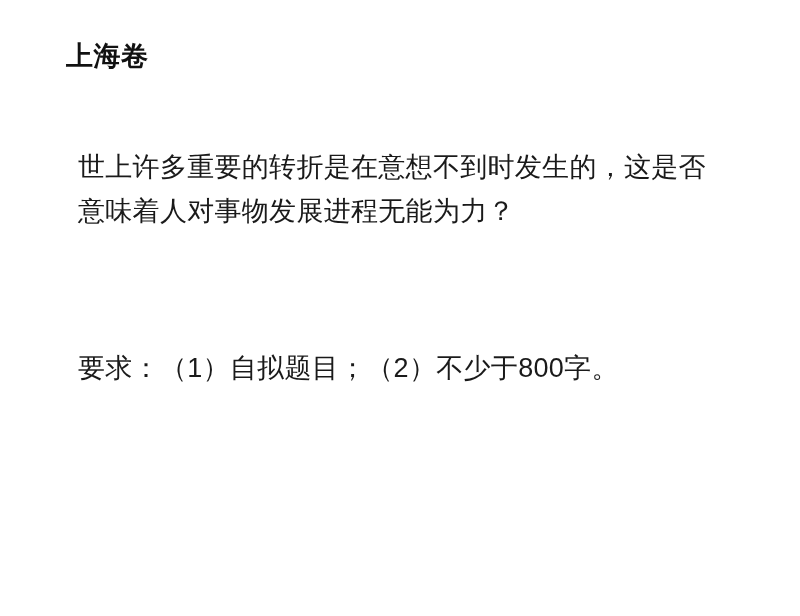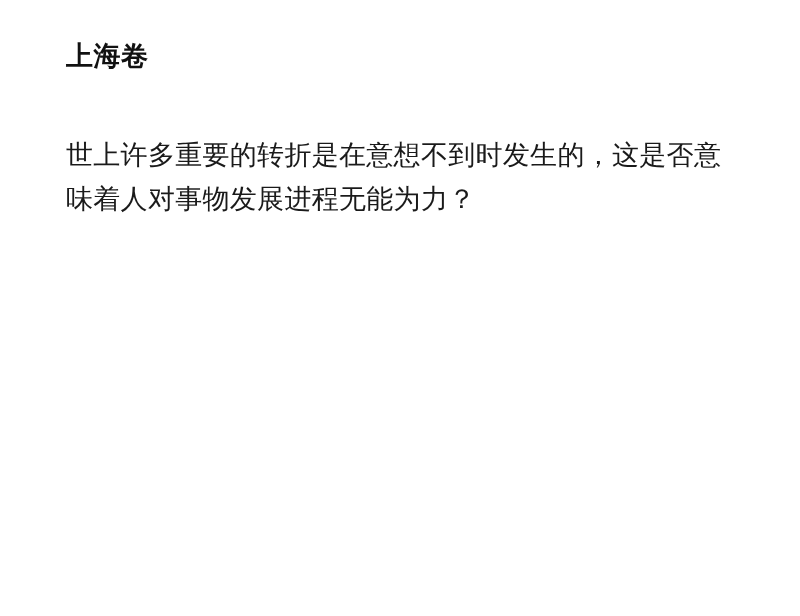--- a/index.html
+++ b/index.html
@@ -28,21 +28,21 @@
     line-height: 1.4;
     letter-spacing: 0.5px;
     margin: 0;
     padding: 0;
     color: #111111;
   }
   .para {
     font-size: 27px;
     line-height: 1.62;
     letter-spacing: 0.3px;
-    margin: 0;
+    margin: 12px;
     padding: 0;
     color: #1a1a1a;
     text-align: left;
     word-break: break-all;
   }
   .gap-title { height: 58px; }
   .gap-para { height: 48px; }
   .gap-para-sm { height: 42px; }
 </style>
 </head>
@@ -54,14 +54,15 @@
 
   <div class="gap-title"></div>
 
   <p class="para">世上许多重要的转折是在意想不到时发生的，这是否意味着人对事物发展进程无能为力？</p>
 
   <div class="gap-para"></div>
 
 
   <div class="gap-para-sm"></div>
 
+  <p class="para">要求：（1）自拟题目；（2）不少于800字。</p>
 
 </div>
 
 </body></html>

